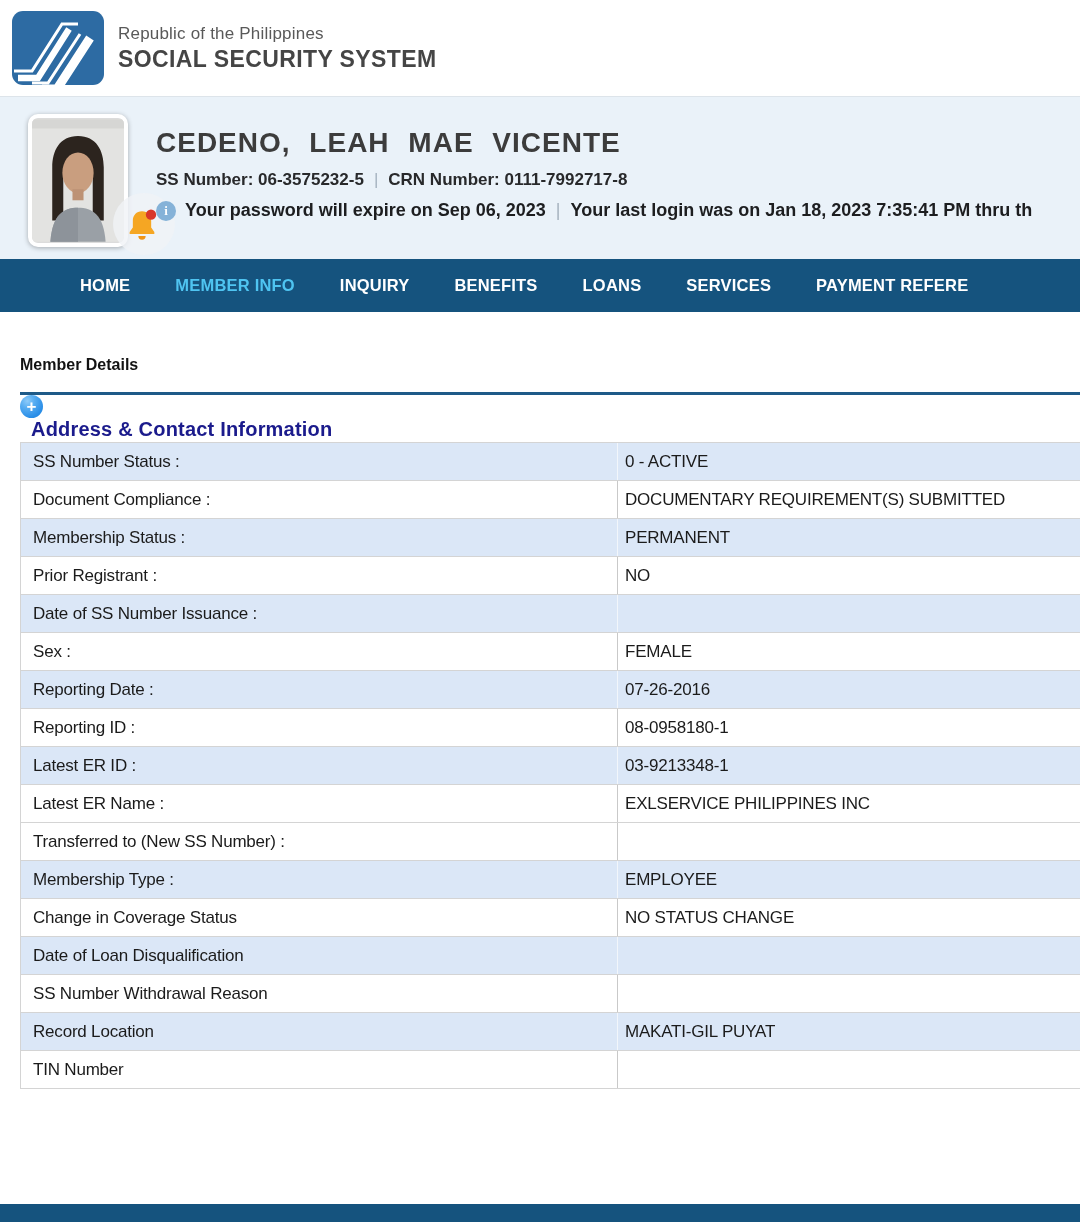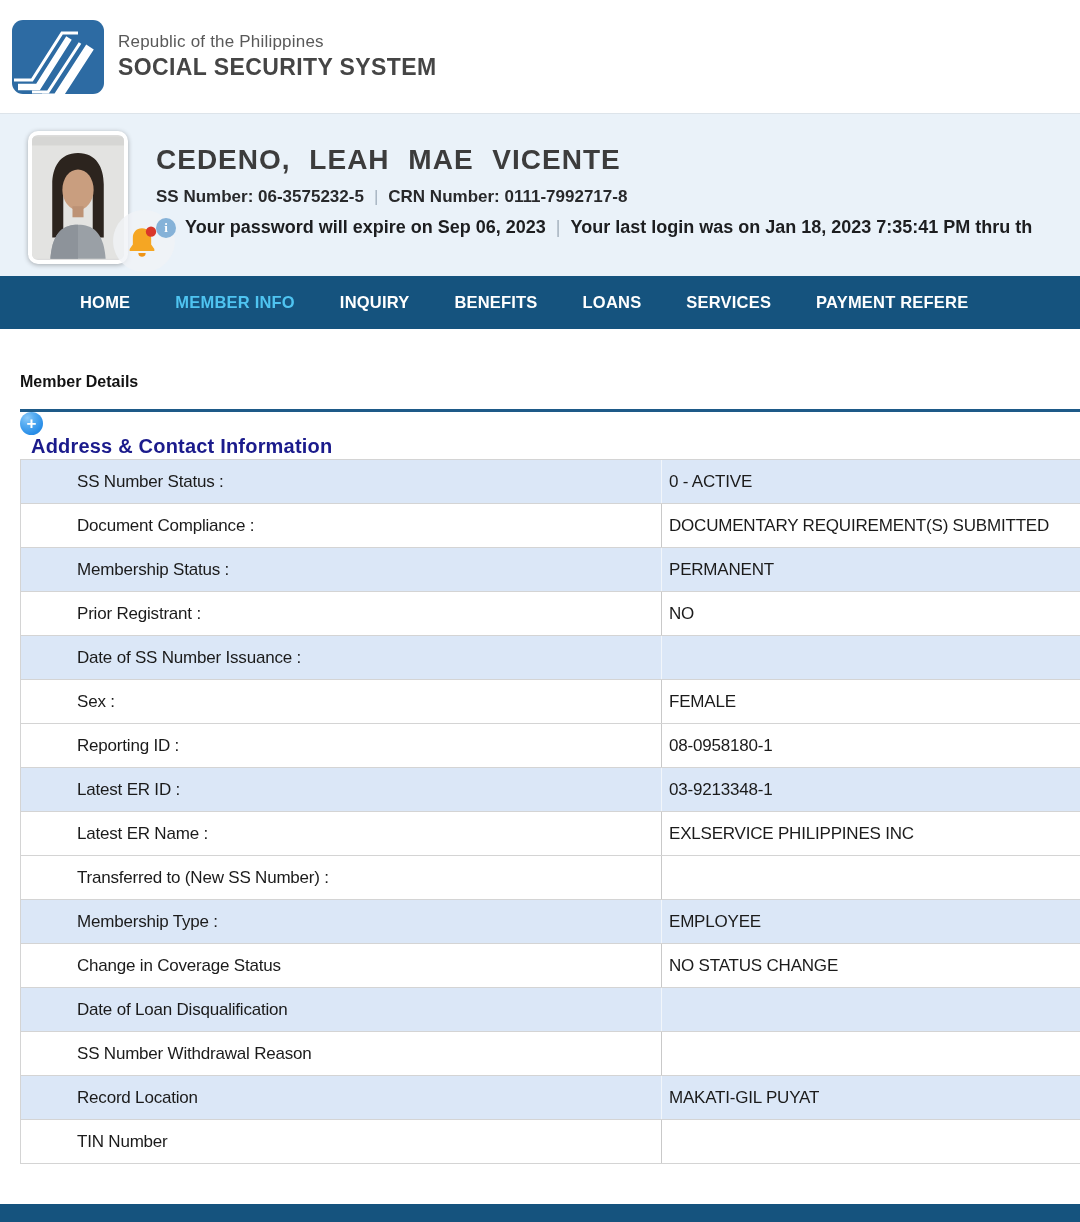--- a/index.html
+++ b/index.html
@@ -1,21 +1,21 @@
 <!DOCTYPE html>
 <html><head>
 <meta charset="utf-8">
 <style>
   * { margin:0; padding:0; box-sizing:border-box; }
   html,body { width:1080px; height:1222px; overflow:hidden; background:#fff;
               font-family:"Liberation Sans", sans-serif; }
   .page { position:relative; width:1080px; height:1222px; background:#fff; }
 
   
-  .brandbar { height:114px; background:#fff; border-bottom:1px solid #dde4ea;
+  .brandbar { height:97px; background:#fff; border-bottom:1px solid #dde4ea;
               display:flex; align-items:center; padding-left:12px; }
   .logo-mark { width:92px; height:74px; flex:0 0 auto; }
   .brand-text { margin-left:14px; }
   .brand-line1 { font-size:17px; color:#595959; letter-spacing:.2px; }
   .brand-line2 { font-size:23px; font-weight:800; color:#454545; letter-spacing:.4px; margin-top:2px; }
 
   
   .memberband { position:relative; height:162px; background:#eaf2f9; }
   .photo-card { position:absolute; left:28px; top:17px; width:100px; height:133px;
                 background:#dcdcdc; border:4px solid #fff; border-radius:10px;
@@ -49,22 +49,22 @@
   .title-rule { margin-top:18px; height:3px; background:#1e5a88; }
   .section-head { display:flex; align-items:flex-start; height:26px;flex-direction:column; }
   .plus-icon { width:23px; height:23px; border-radius:50%; flex:0 0 auto;
                background:radial-gradient(circle at 32% 26%, #8ecbf9 0%, #59aef2 30%, #2b8fe8 70%, #1f7fd6 100%);
                color:#fff; display:flex; align-items:center; justify-content:center; }
   .plus-icon::before { content:"+"; font-size:17px; font-weight:700; line-height:1; margin-top:-1px; }
   .section-title { margin-left:11px; font-size:20px; font-weight:800; color:#1b1b8c; letter-spacing:.2px; }
 
   
   .details { margin-top:21px; border-top:1px solid #d4d4d4; border-left:1px solid #d4d4d4; }
-  .drow { display:grid; grid-template-columns:597px 1fr; height:44px;
-          border-bottom:1px solid #d4d4d4;padding-left:44px; }
+  .drow { display:grid; grid-template-columns:597px 1fr; height:38px;
+          border-bottom:1px solid #d4d4d4; }
   .drow.blue { background:#dbe7f7; }
   .dcell { display:flex; align-items:center; font-size:17px; color:#1b1b1b;
            letter-spacing:-.2px; overflow:hidden; white-space:nowrap; }
   .dlabel { padding-left:12px; border-right:1px solid #c9c9c9; }
   .drow.blue .dlabel { border-right-color:#f2f6fb; }
   .dvalue { padding-left:7px; }
 
   
   .footerbar { position:absolute; left:0; bottom:0; width:100%; height:18px; background:#15537e; }
 </style>
@@ -167,20 +167,24 @@
           <div class="dcell dvalue">NO</div>
         </div>
         <div class="drow blue">
           <div class="dcell dlabel">Date of SS Number Issuance :</div>
           <div class="dcell dvalue"></div>
         </div>
         <div class="drow">
           <div class="dcell dlabel">Sex :</div>
           <div class="dcell dvalue">FEMALE</div>
         </div>
+        <div class="drow blue">
+          <div class="dcell dlabel">Reporting Date :</div>
+          <div class="dcell dvalue">07-26-2016</div>
+        </div>
         <div class="drow">
           <div class="dcell dlabel">Reporting ID :</div>
           <div class="dcell dvalue">08-0958180-1</div>
         </div>
         <div class="drow blue">
           <div class="dcell dlabel">Latest ER ID :</div>
           <div class="dcell dvalue">03-9213348-1</div>
         </div>
         <div class="drow">
           <div class="dcell dlabel">Latest ER Name :</div>

